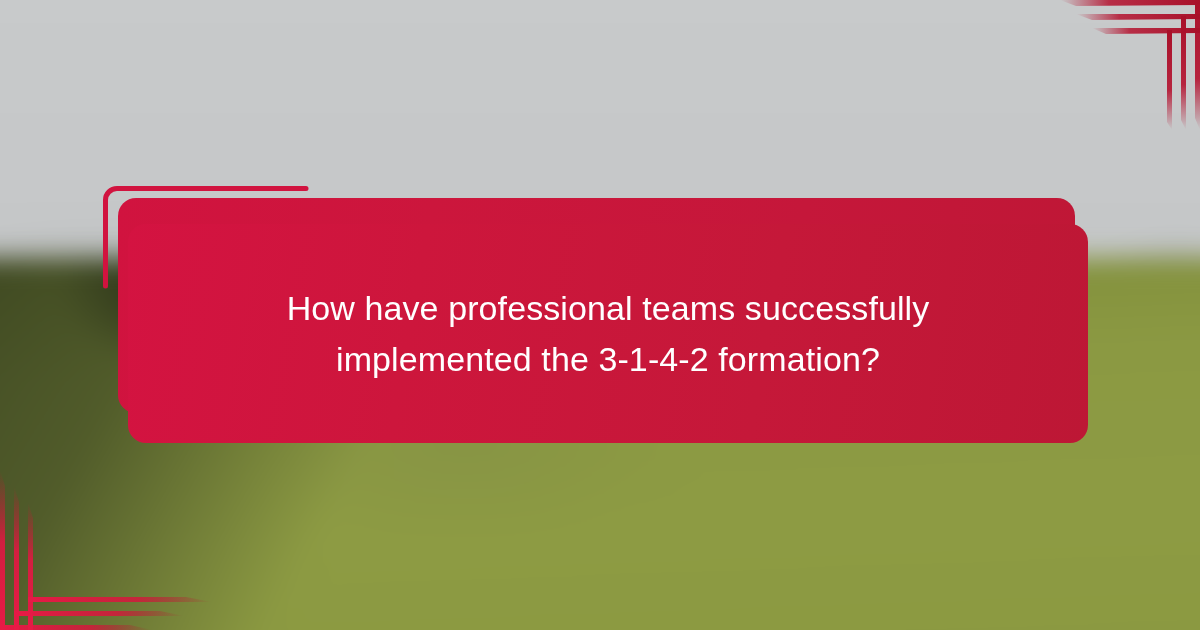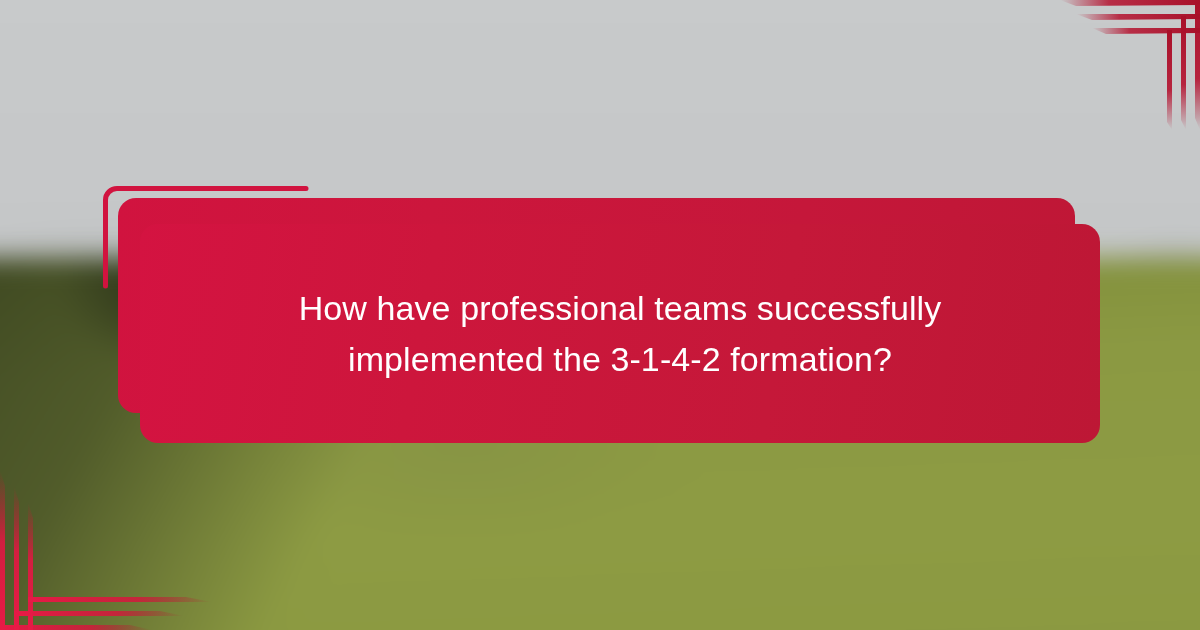--- a/index.html
+++ b/index.html
@@ -85,21 +85,21 @@
     left: 118px;
     top: 198px;
     width: 957px;
     height: 215px;
     border-radius: 18px;
     background: linear-gradient(97deg, #d1133f 0%, #cc163c 32%, #c5173a 70%, #bf1736 100%);
     z-index: 4;
   }
   .card-front {
     position: absolute;
-    left: 140px;
+    left: 128px;
     top: 224px;
     width: 960px;
     height: 219px;
     border-radius: 18px;
     background: linear-gradient(100deg, #d41341 0%, #cd163c 30%, #c51839 66%, #bd1735 100%);
     z-index: 5;
     display: flex;
     align-items: center;
     justify-content: center;
   }

